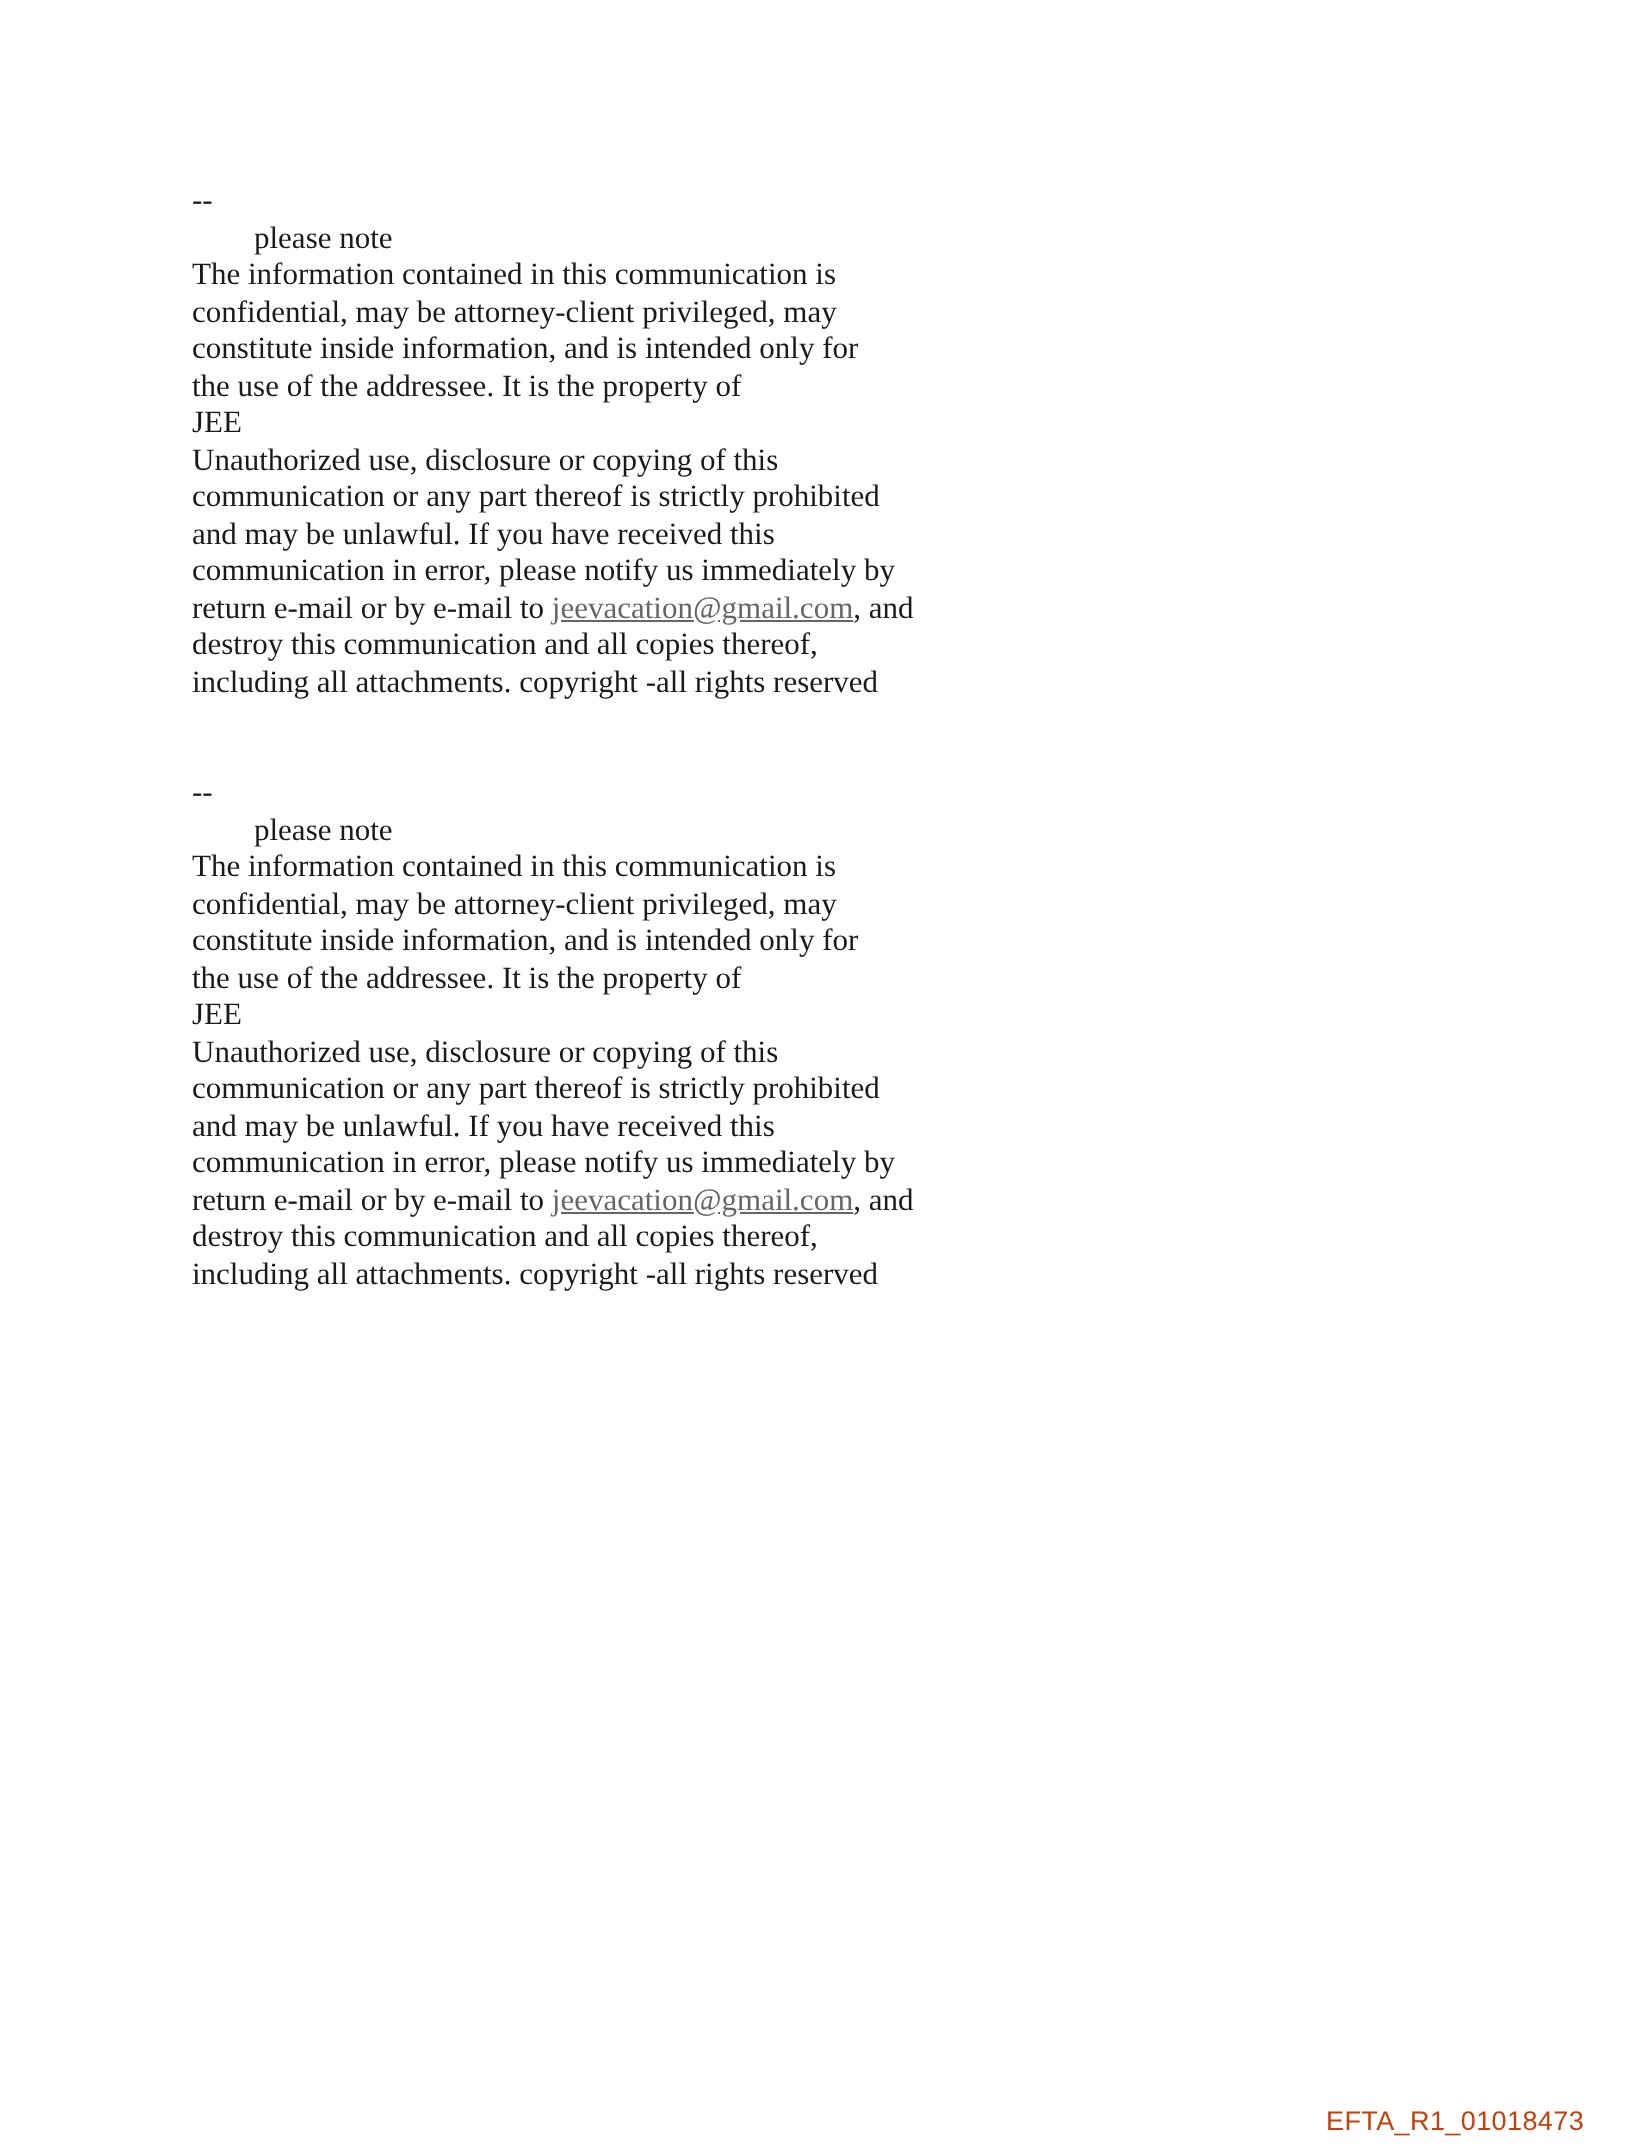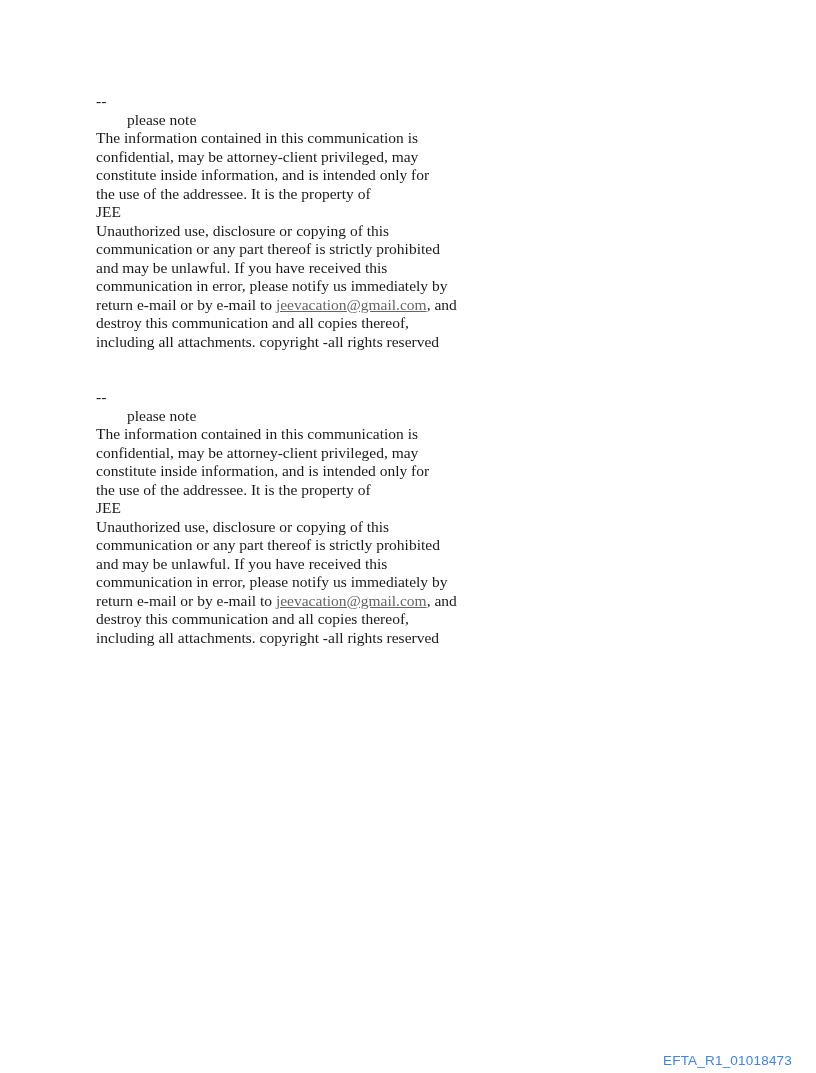--- a/index.html
+++ b/index.html
@@ -31,21 +31,21 @@
     color: #666666;
     text-decoration: underline;
     cursor: pointer;
   }
   .bates {
     position: absolute;
     left: 663px;
     top: 1053px;
     font-family: "Liberation Sans", sans-serif;
     font-size: 13.5px;
-    color: #3b82f6;
+    color: #c2410c;
     letter-spacing: 0.2px;
   }
 </style>
 </head>
 <body>
 
 <div class="doc-text">
 
   <div class="block">
     <div class="line">--</div>

